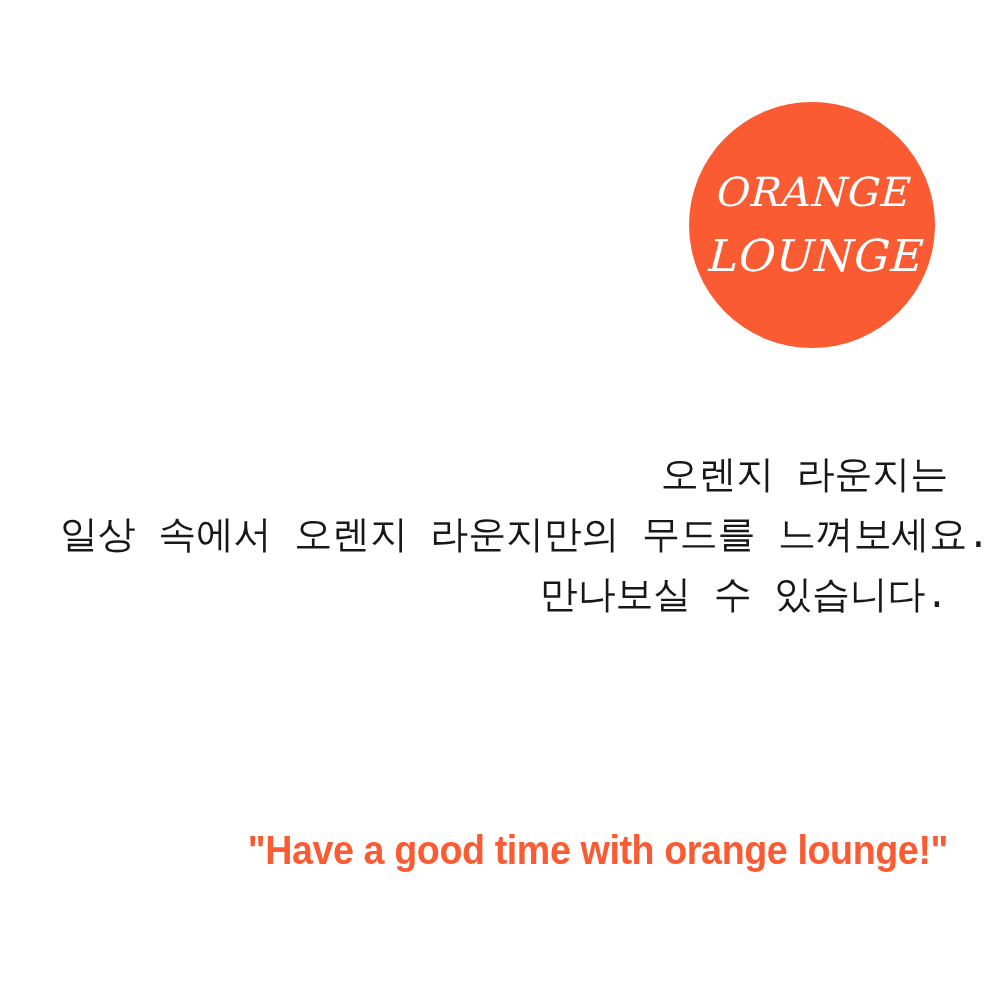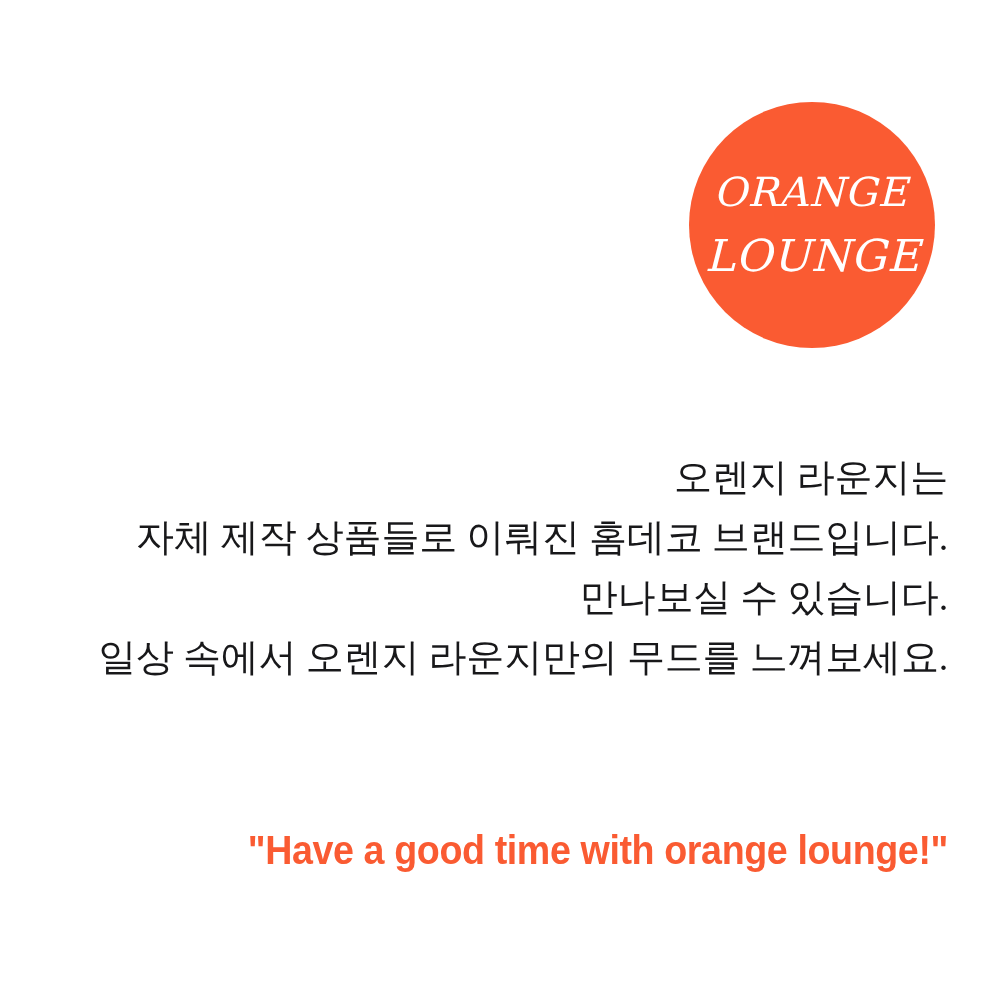--- a/index.html
+++ b/index.html
@@ -64,21 +64,21 @@
   #body-copy {
     position: absolute;
     left: 60px;
     top: 447px;
     width: 888px;
     text-align: right;
   }
   .body-line {
     display: block;
     color: #18181a;
-    font-family: Liberation Serif, serif;
+    font-family: Liberation Mono, monospace;
     font-weight: 300;
     font-size: 38px;
     line-height: 60px;
     letter-spacing: -0.005em;
     white-space: nowrap;
   }
 
   
   #tagline {
     position: absolute;
@@ -102,20 +102,19 @@
 
 <div id="card">
 
   <div id="logo-badge">
     <span class="logo-word" id="logo-word-orange">ORANGE</span>
     <span class="logo-word" id="logo-word-lounge">LOUNGE</span>
   </div>
 
   <div id="body-copy">
     <span class="body-line">오렌지 라운지는</span>
-    <span class="body-line">자체 제작 상품들로 이뤄진 홈데코 브랜드입니다.</span>
+    <span class="body-line">일상 속에서 오렌지 라운지만의 무드를 느껴보세요.</span>
     <span class="body-line">만나보실 수 있습니다.</span>
-    <span class="body-line">일상 속에서 오렌지 라운지만의 무드를 느껴보세요.</span>
   </div>
 
   <div id="tagline">"Have a good time with orange lounge!"</div>
 
 </div>
 
 </body></html>

